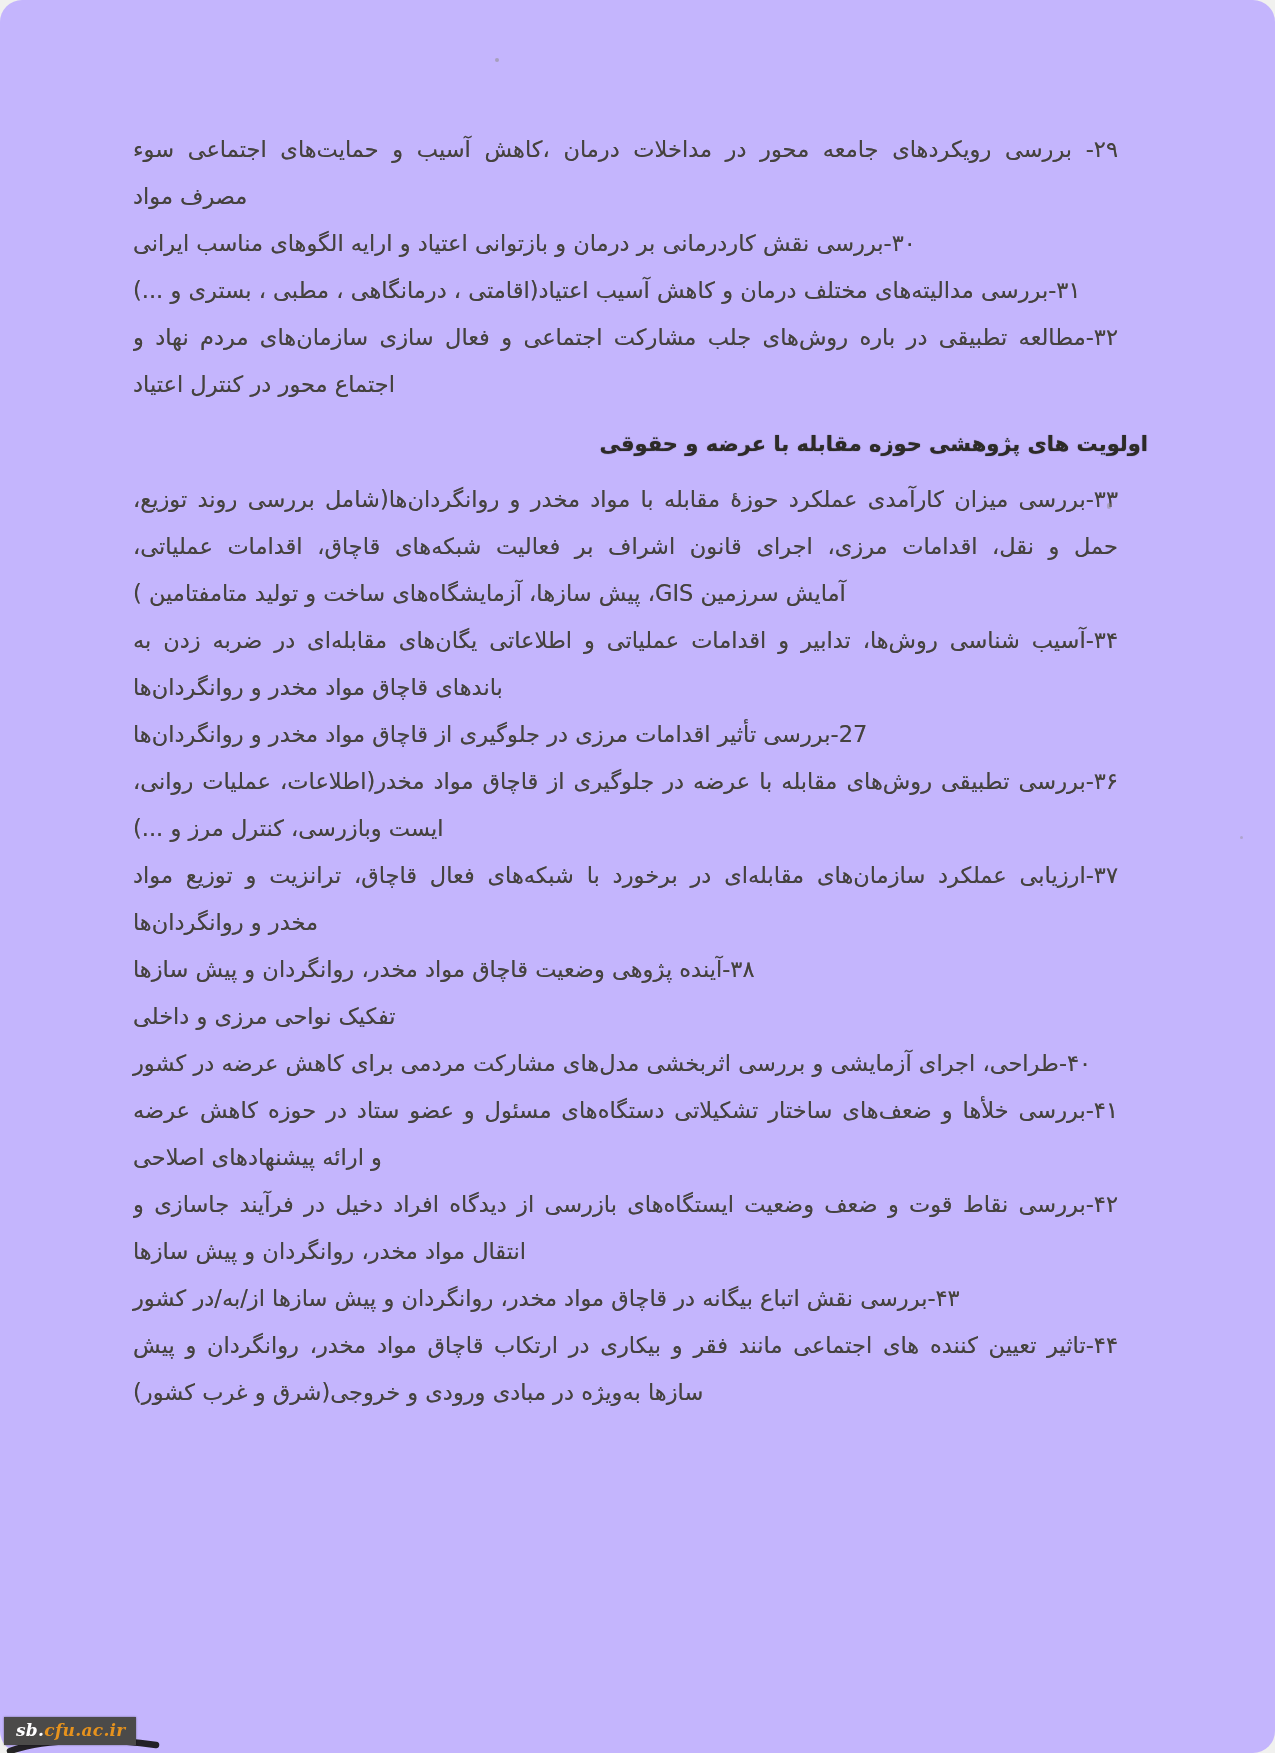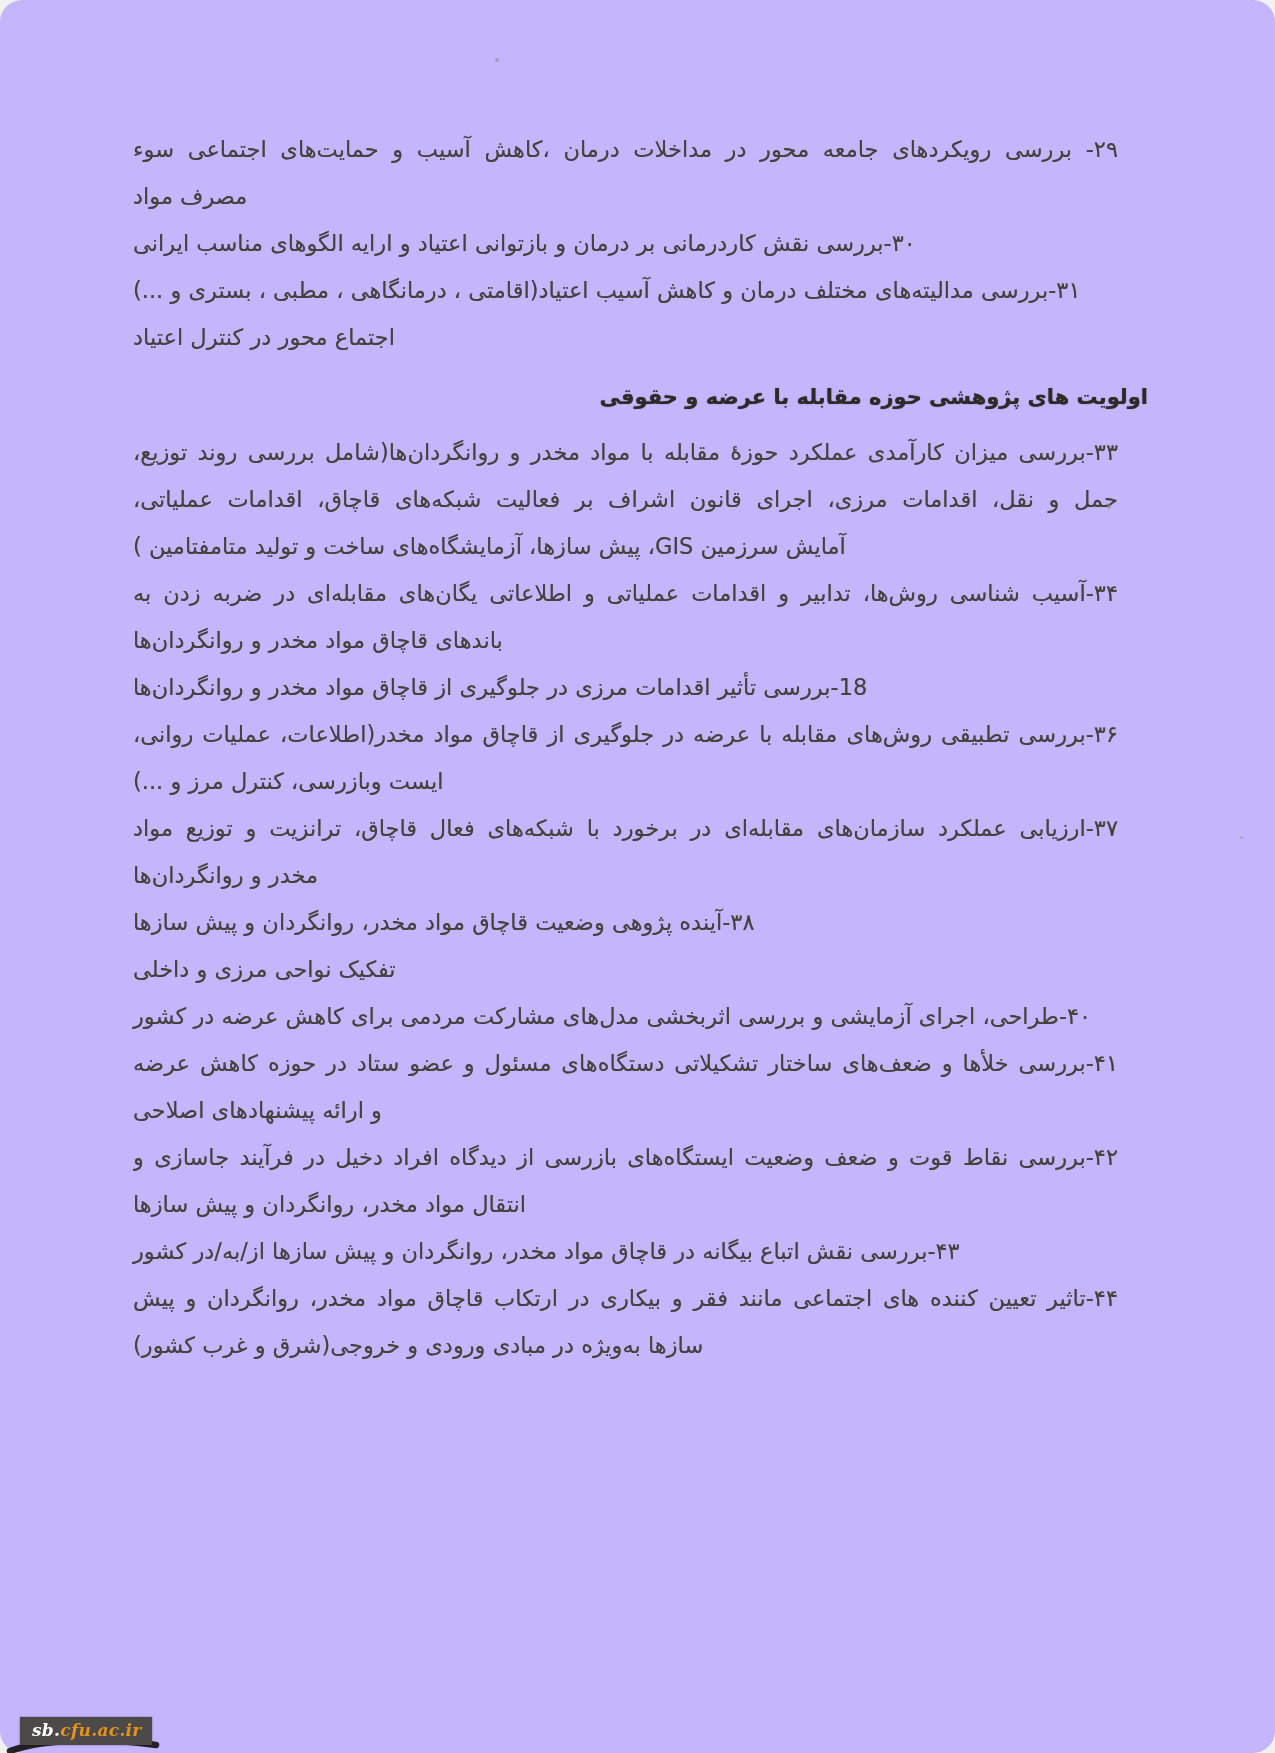--- a/index.html
+++ b/index.html
@@ -45,21 +45,21 @@
     margin:6px -30px 2px 0;
     font-size:21px;
     font-weight:bold;
     color:#2d2b28;
     text-align:right;
     white-space:nowrap;
     text-shadow:0 0 1px rgba(40,38,34,.8);
   }
   .wm{
     position:absolute;
-    left:20px;
+    left:4px;
     bottom:8px;
     background:#4b4a49;
     padding:3px 10px 5px 12px;
     font-family:"DejaVu Serif","Liberation Serif",serif;
     font-style:italic;
     font-weight:bold;
     font-size:17px;
     letter-spacing:.3px;
     direction:ltr;
     box-shadow:0 0 2px rgba(0,0,0,.4);
@@ -86,30 +86,31 @@
 </head>
 <body>
 
 <div class="page">
 
   <div class="doc">
     <div class="ln j">۲۹- بررسی رویکردهای  جامعه محور در مداخلات درمان ،کاهش آسیب و حمایت‌های اجتماعی سوء</div>
     <div class="ln c" style="--ind:260px">مصرف مواد</div>
     <div class="ln">۳۰-بررسی نقش کاردرمانی بر درمان و بازتوانی اعتیاد و ارایه الگوهای مناسب ایرانی</div>
     <div class="ln">۳۱-بررسی مدالیته‌های مختلف درمان و کاهش آسیب اعتیاد(اقامتی ، درمانگاهی ، مطبی ، بستری و ...)</div>
+    <div class="ln j">۳۲-مطالعه تطبیقی در باره روش‌های جلب مشارکت اجتماعی و فعال سازی سازمان‌های مردم نهاد و</div>
     <div class="ln c" style="--ind:50px">اجتماع محور در کنترل اعتیاد</div>
 
     <h1 class="hd">اولویت های پژوهشی حوزه مقابله با عرضه و حقوقی</h1>
 
     <div class="ln j">۳۳-بررسی میزان کارآمدی عملکرد حوزهٔ مقابله با مواد مخدر و روانگردان‌ها(شامل بررسی روند توزیع،</div>
     <div class="ln j">حمل و نقل، اقدامات مرزی، اجرای قانون اشراف بر فعالیت شبکه‌های قاچاق، اقدامات عملیاتی،</div>
     <div class="ln c" style="--ind:10px">آمایش سرزمین GIS، پیش سازها، آزمایشگاه‌های ساخت و تولید متامفتامین )</div>
     <div class="ln j">۳۴-آسیب شناسی روش‌ها، تدابیر و اقدامات عملیاتی و اطلاعاتی یگان‌های مقابله‌ای در ضربه زدن به</div>
     <div class="ln c" style="--ind:55px">باندهای قاچاق مواد مخدر و روانگردان‌ها</div>
-    <div class="ln">18-بررسی تأثیر اقدامات مرزی در جلوگیری از قاچاق مواد مخدر و روانگردان‌ها</div>
+    <div class="ln">27-بررسی تأثیر اقدامات مرزی در جلوگیری از قاچاق مواد مخدر و روانگردان‌ها</div>
     <div class="ln j">۳۶-بررسی تطبیقی روش‌های مقابله با عرضه در جلوگیری از قاچاق مواد مخدر(اطلاعات، عملیات روانی،</div>
     <div class="ln c" style="--ind:75px">ایست وبازرسی، کنترل مرز و ...)</div>
     <div class="ln j">۳۷-ارزیابی عملکرد سازمان‌های مقابله‌ای در برخورد با شبکه‌های فعال قاچاق، ترانزیت و توزیع مواد</div>
     <div class="ln c" style="--ind:90px">مخدر و روانگردان‌ها</div>
     <div class="ln">۳۸-آینده پژوهی وضعیت قاچاق مواد مخدر، روانگردان و پیش سازها</div>
     <div class="ln c" style="--ind:70px">تفکیک نواحی مرزی و داخلی</div>
     <div class="ln">۴۰-طراحی،  اجرای آزمایشی و بررسی اثربخشی مدل‌های مشارکت مردمی برای کاهش عرضه در کشور</div>
     <div class="ln j">۴۱-بررسی خلأها و ضعف‌های ساختار تشکیلاتی دستگاه‌های مسئول و عضو ستاد در حوزه کاهش عرضه</div>
     <div class="ln c" style="--ind:80px">و ارائه پیشنهادهای اصلاحی</div>
     <div class="ln j">۴۲-بررسی نقاط قوت و ضعف وضعیت ایستگاه‌های بازرسی از دیدگاه افراد دخیل در فرآیند جاسازی و</div>

